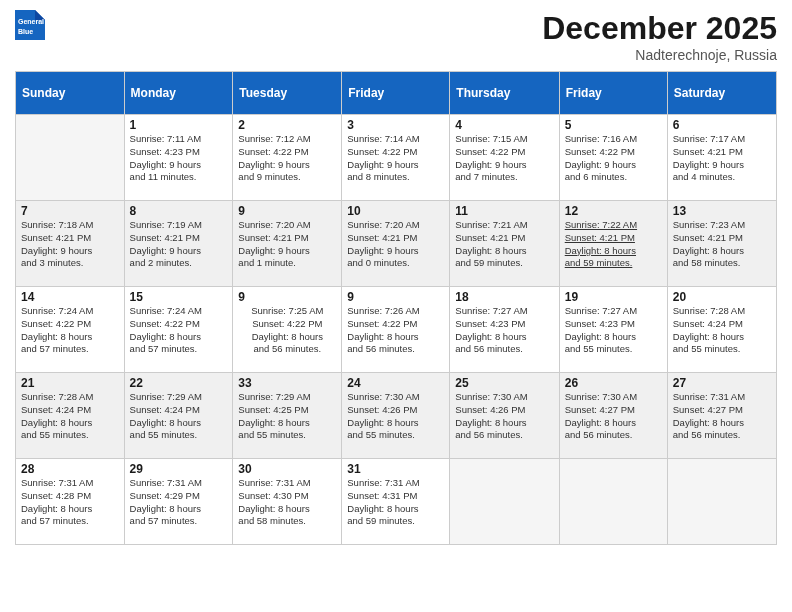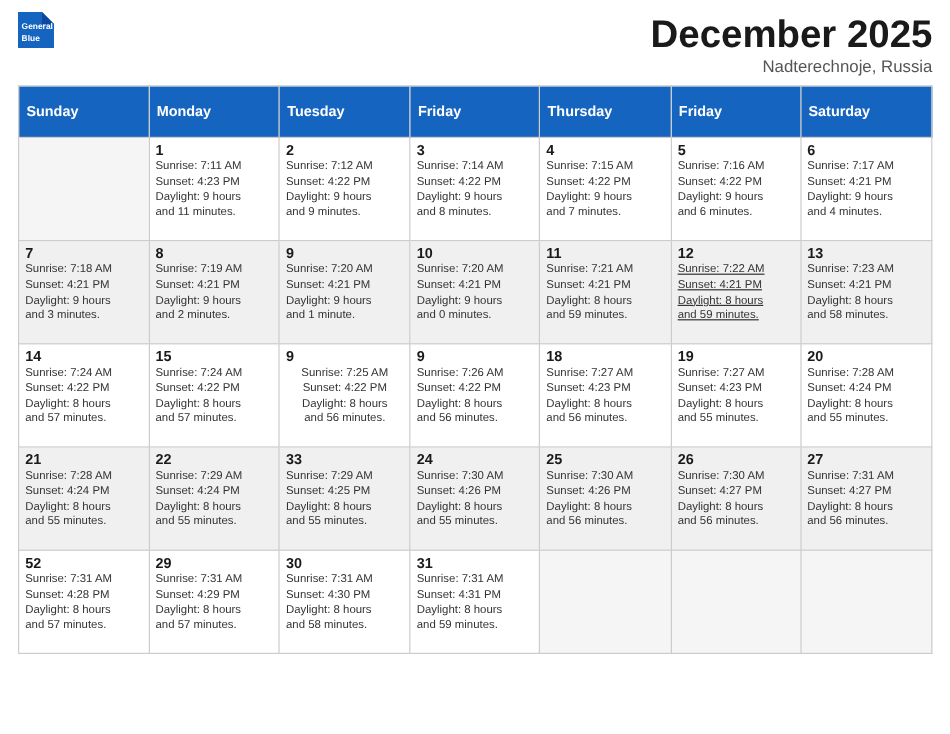--- a/index.html
+++ b/index.html
@@ -305,21 +305,21 @@
           <td>
             <div class="day-num">27</div>
             <div class="day-info" style="white-space: pre-line;">Sunrise: 7:31 AM
 Sunset: 4:27 PM
 Daylight: 8 hours
 and 56 minutes.</div>
           </td>
         </tr>
         <tr>
           <td>
-            <div class="day-num">52</div>
+            <div class="day-num">28</div>
             <div class="day-info" style="white-space: pre-line;">Sunrise: 7:31 AM
 Sunset: 4:28 PM
 Daylight: 8 hours
 and 57 minutes.</div>
           </td>
           <td>
             <div class="day-num">29</div>
             <div class="day-info" style="white-space: pre-line;">Sunrise: 7:31 AM
 Sunset: 4:29 PM
 Daylight: 8 hours

